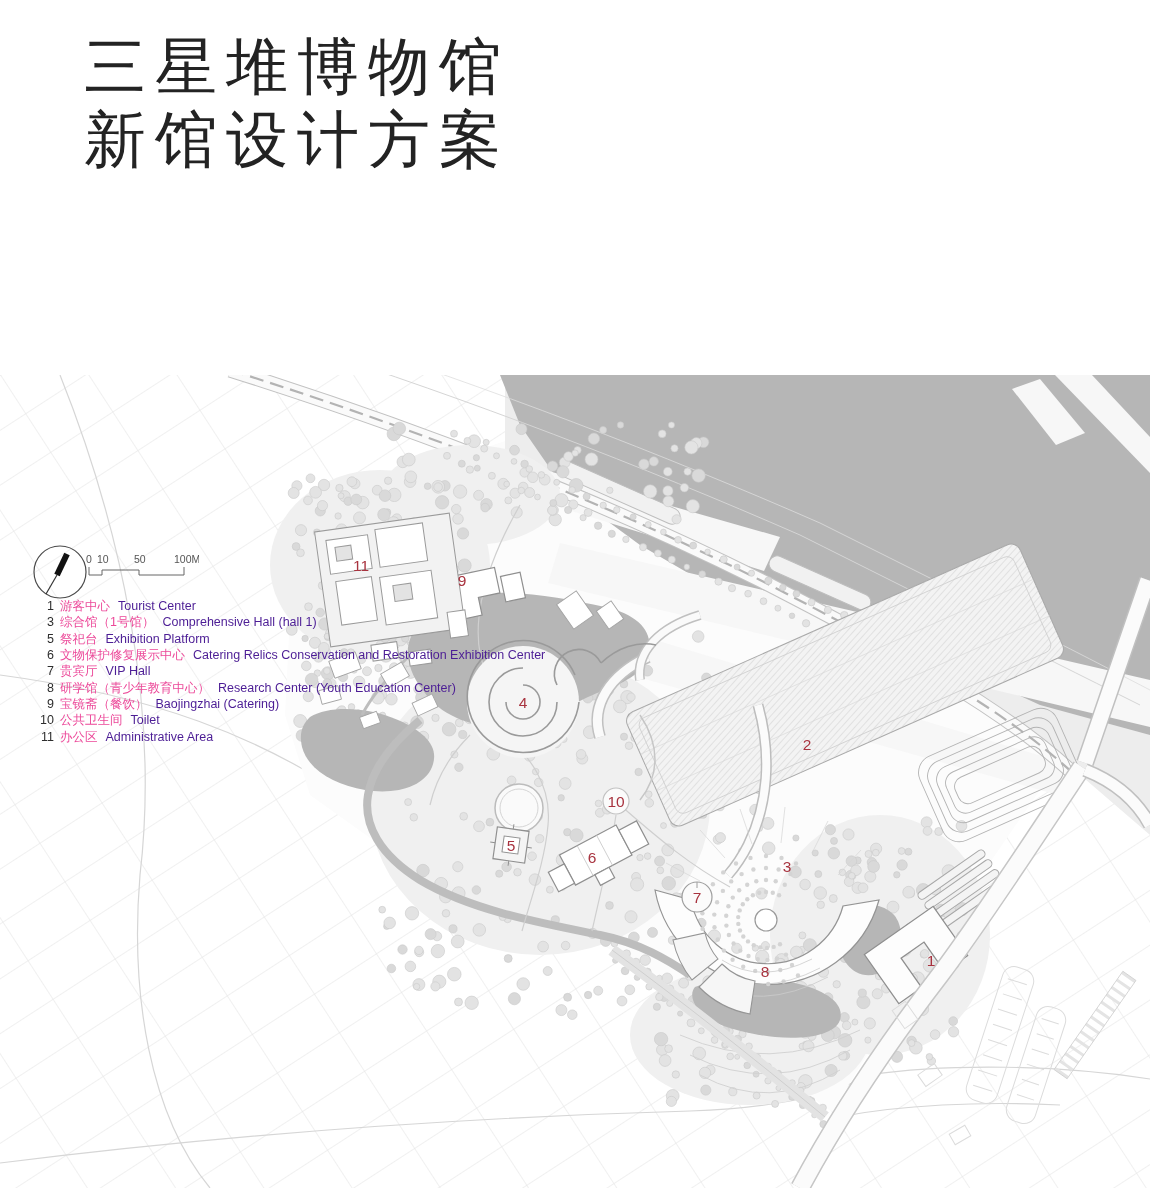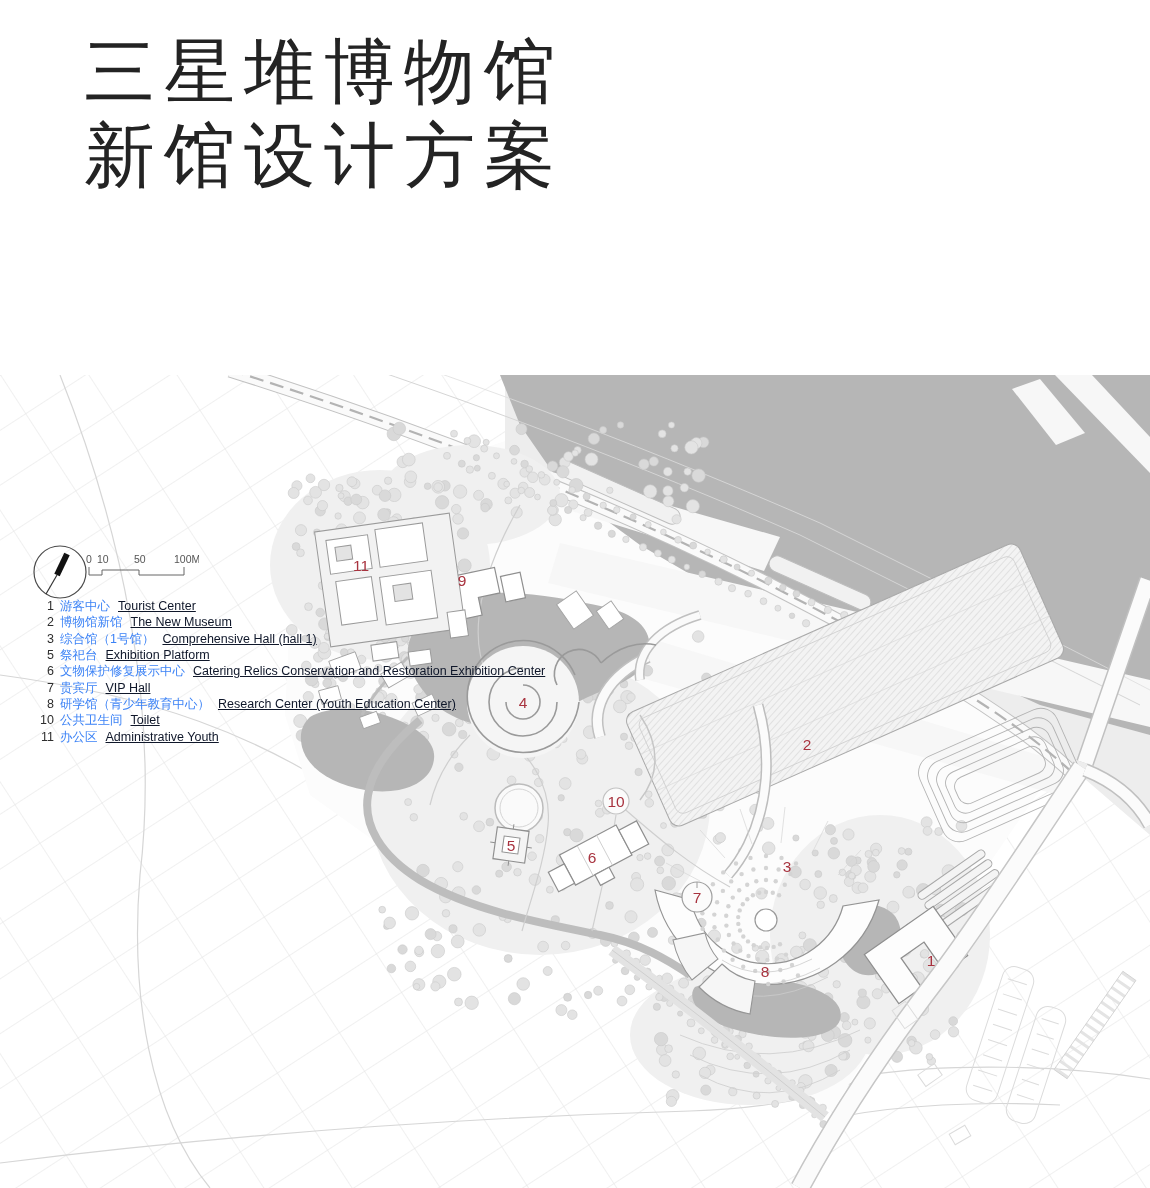--- a/index.html
+++ b/index.html
@@ -1,30 +1,30 @@
 <!DOCTYPE html>
 <html><head>
 <meta charset="utf-8">
 <style>
   html,body{margin:0;padding:0;background:#ffffff;}
   body{width:1150px;height:1188px;position:relative;overflow:hidden;
        font-family:"Liberation Sans","DejaVu Sans",sans-serif;}
   .page-title{position:absolute;left:84px;top:30px;font-weight:100;
-      font-size:71px;line-height:1.18;letter-spacing:9px;color:#232323;}
+      font-size:62px;line-height:1.18;letter-spacing:9px;color:#232323;}
   .map-wrap{position:absolute;left:0;top:375px;width:1150px;height:813px;}
   .map-wrap svg.plan{display:block;width:1150px;height:813px;}
   .compass{position:absolute;left:30px;top:542px;width:60px;height:60px;}
   .scalebar{position:absolute;left:84px;top:552px;width:115px;height:32px;}
   .scalebar text{font-size:10.5px;fill:#555;}
   .legend{position:absolute;left:36px;top:598px;width:560px;
       font-size:12.5px;line-height:16.35px;color:#2e2e2e;}
   .lg-row{white-space:nowrap;}
   .lg-num{display:inline-block;width:18px;text-align:right;margin-right:6px;color:#2e2e2e;}
-  .lg-zh{color:#3b82f6;}
-  .lg-en{color:#0f172a;margin-left:8px;text-decoration:underline;}
+  .lg-zh{color:#ec4899;}
+  .lg-en{color:#4c1d95;margin-left:8px;}
   .marker{font-size:15.5px;font-weight:500;text-anchor:middle;}
 </style>
 </head>
 <body>
 
 <div class="page-title">
   <div>三星堆博物馆</div>
   <div>新馆设计方案</div>
 </div>
 
@@ -1155,23 +1155,20 @@
   <text x="50" y="11">50</text>
   <text x="90" y="11">100M</text>
   <path d="M5,15 V23 H18 V18 H55 V23 H100 V15" fill="none" stroke="#666" stroke-width="1"></path>
 </svg>
 
 <div class="legend" id="legend">
   <div class="lg-row">
     <span class="lg-num">1</span><span class="lg-zh">游客中心</span><span class="lg-en">Tourist Center</span>
   </div>
 
-  <div class="lg-row">
-    <span class="lg-num">2</span><span class="lg-zh">博物馆新馆</span><span class="lg-en">The New Museum</span>
-  </div>
 
   <div class="lg-row">
     <span class="lg-num">3</span><span class="lg-zh">综合馆（1号馆）</span><span class="lg-en">Comprehensive Hall (hall 1)</span>
   </div>
 
 
   <div class="lg-row">
     <span class="lg-num">5</span><span class="lg-zh">祭祀台</span><span class="lg-en">Exhibition Platform</span>
   </div>
 
@@ -1180,21 +1177,24 @@
   </div>
 
   <div class="lg-row">
     <span class="lg-num">7</span><span class="lg-zh">贵宾厅</span><span class="lg-en">VIP Hall</span>
   </div>
 
   <div class="lg-row">
     <span class="lg-num">8</span><span class="lg-zh">研学馆（青少年教育中心）</span><span class="lg-en">Research Center (Youth Education Center)</span>
   </div>
 
+  <div class="lg-row">
+    <span class="lg-num">9</span><span class="lg-zh">宝镜斋（餐饮）</span><span class="lg-en">Baojingzhai (Catering)</span>
+  </div>
 
   <div class="lg-row">
     <span class="lg-num">10</span><span class="lg-zh">公共卫生间</span><span class="lg-en">Toilet</span>
   </div>
 
   <div class="lg-row">
-    <span class="lg-num">11</span><span class="lg-zh">办公区</span><span class="lg-en">Administrative Youth</span>
+    <span class="lg-num">11</span><span class="lg-zh">办公区</span><span class="lg-en">Administrative Area</span>
   </div>
 </div>
 
 </body></html>

